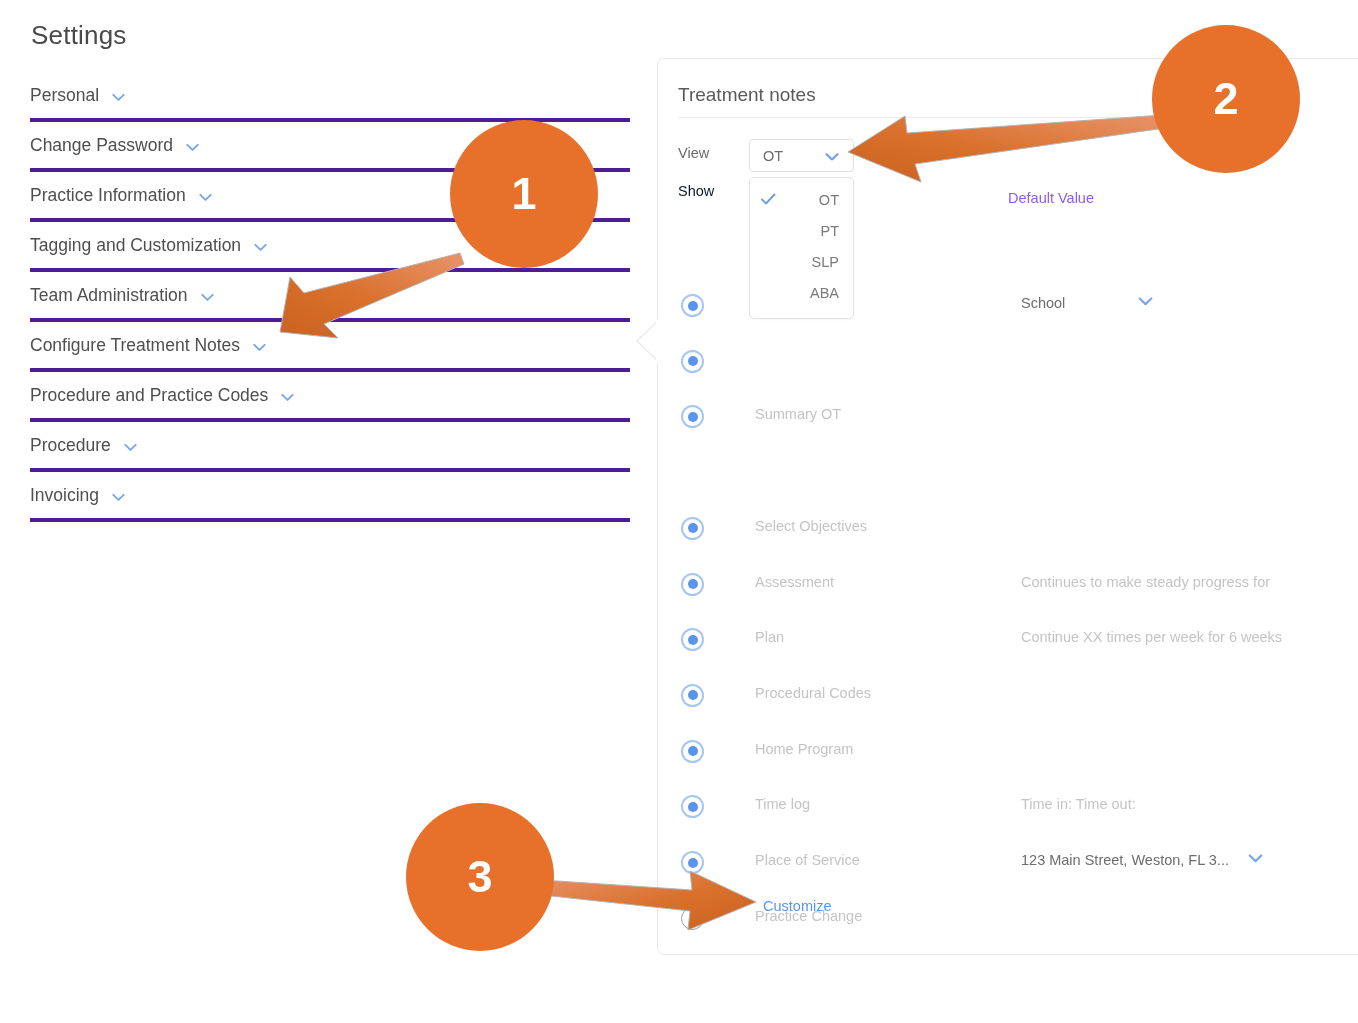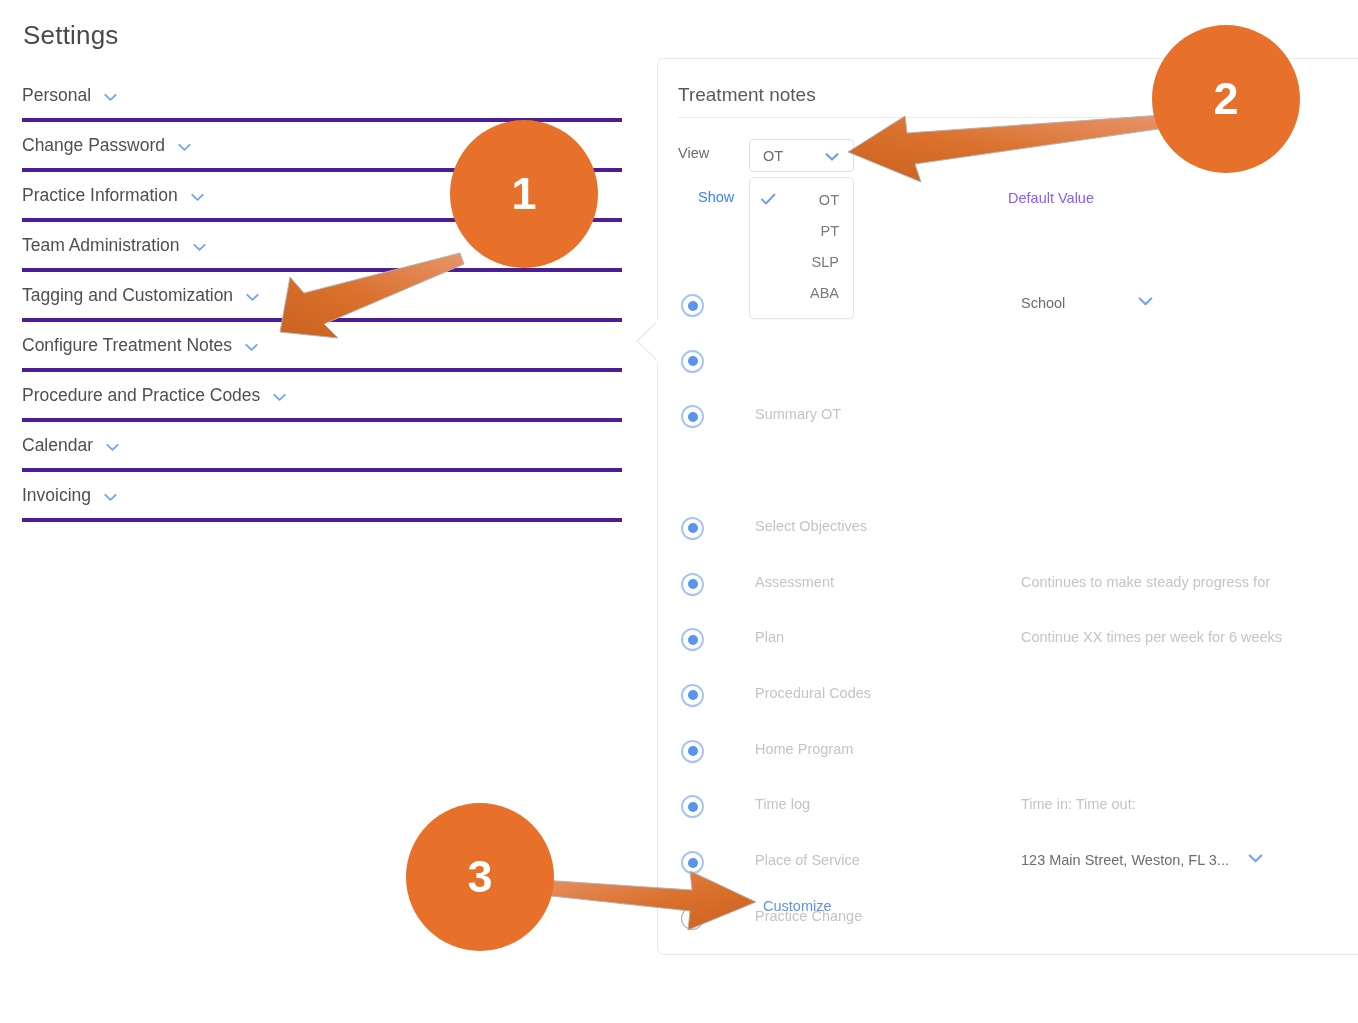--- a/index.html
+++ b/index.html
@@ -7,21 +7,21 @@
     width:1358px;height:1023px;
     background:#ffffff;
     font-family:"Liberation Sans", sans-serif;
     position:relative;
     overflow:hidden;
     -webkit-font-smoothing:antialiased;
   }
   .stage{position:absolute;left:0;top:0;width:1358px;height:1023px;}
 
   
-  #settings-pane{position:absolute;left:0;top:0;width:650px;height:600px;}
+  #settings-pane{position:absolute;left:8px;top:0;width:650px;height:600px;}
   #page-title{
     position:absolute;left:23px;top:20px;
     font-size:26px;color:#4a4a4a;font-weight:400;letter-spacing:.2px;
   }
   .settings-list{position:absolute;left:0;top:72px;width:650px;}
   .settings-row{
     position:relative;height:50px;width:600px;margin-left:22px;
     display:flex;align-items:center;
     border-bottom:4px solid #4c1d95;
     box-sizing:border-box;
@@ -52,21 +52,21 @@
 
   #panel-title{
     position:absolute;left:20px;top:25px;
     font-size:19px;color:#5a5a5a;font-weight:400;
   }
   #panel-title-rule{
     position:absolute;left:20px;top:58px;width:597px;height:1px;background:#ebebeb;
   }
 
   #view-label{position:absolute;left:20px;top:86px;font-size:14.5px;color:#6a6a6a;}
-  #show-label{position:absolute;left:20px;top:130px;font-size:14.5px;color:#3b82f6;margin-left:20px;}
+  #show-label{position:absolute;left:20px;top:124px;font-size:14.5px;color:#0f172a;}
   #default-value-label{position:absolute;left:350px;top:131px;font-size:14.5px;color:#8b5cf6;}
 
   
   #view-select{
     position:absolute;left:91px;top:80px;width:105px;height:33px;
     border:1px solid #e0e0e0;border-radius:4px;background:#fff;
     box-sizing:border-box;display:flex;align-items:center;
     z-index:5;
   }
   #view-select .val{font-size:14.5px;color:#6c6c6c;margin-left:13px;}
@@ -162,53 +162,53 @@
         </div>
         <div class="settings-row">
           <span class="label">Practice Information</span>
           <span class="chev">
             <svg width="17" height="17" viewBox="0 0 18 18">
               <path d="M3.5 6.2 L9 11.5 L14.5 6.2" fill="none" stroke="#7aa7ec" stroke-width="2.1" stroke-linecap="round" stroke-linejoin="round"></path>
             </svg>
           </span>
         </div>
         <div class="settings-row">
+          <span class="label">Tagging and Customization</span>
+          <span class="chev">
+            <svg width="17" height="17" viewBox="0 0 18 18">
+              <path d="M3.5 6.2 L9 11.5 L14.5 6.2" fill="none" stroke="#7aa7ec" stroke-width="2.1" stroke-linecap="round" stroke-linejoin="round"></path>
+            </svg>
+          </span>
+        </div>
+        <div class="settings-row">
           <span class="label">Team Administration</span>
           <span class="chev">
             <svg width="17" height="17" viewBox="0 0 18 18">
               <path d="M3.5 6.2 L9 11.5 L14.5 6.2" fill="none" stroke="#7aa7ec" stroke-width="2.1" stroke-linecap="round" stroke-linejoin="round"></path>
             </svg>
           </span>
         </div>
         <div class="settings-row">
-          <span class="label">Tagging and Customization</span>
-          <span class="chev">
-            <svg width="17" height="17" viewBox="0 0 18 18">
-              <path d="M3.5 6.2 L9 11.5 L14.5 6.2" fill="none" stroke="#7aa7ec" stroke-width="2.1" stroke-linecap="round" stroke-linejoin="round"></path>
-            </svg>
-          </span>
-        </div>
-        <div class="settings-row">
           <span class="label">Configure Treatment Notes</span>
           <span class="chev">
             <svg width="17" height="17" viewBox="0 0 18 18">
               <path d="M3.5 6.2 L9 11.5 L14.5 6.2" fill="none" stroke="#7aa7ec" stroke-width="2.1" stroke-linecap="round" stroke-linejoin="round"></path>
             </svg>
           </span>
         </div>
         <div class="settings-row">
           <span class="label">Procedure and Practice Codes</span>
           <span class="chev">
             <svg width="17" height="17" viewBox="0 0 18 18">
               <path d="M3.5 6.2 L9 11.5 L14.5 6.2" fill="none" stroke="#7aa7ec" stroke-width="2.1" stroke-linecap="round" stroke-linejoin="round"></path>
             </svg>
           </span>
         </div>
         <div class="settings-row">
-          <span class="label">Calendar</span>
+          <span class="label">Procedure</span>
           <span class="chev">
             <svg width="17" height="17" viewBox="0 0 18 18">
               <path d="M3.5 6.2 L9 11.5 L14.5 6.2" fill="none" stroke="#7aa7ec" stroke-width="2.1" stroke-linecap="round" stroke-linejoin="round"></path>
             </svg>
           </span>
         </div>
         <div class="settings-row">
           <span class="label">Invoicing</span>
           <span class="chev">
             <svg width="17" height="17" viewBox="0 0 18 18">

